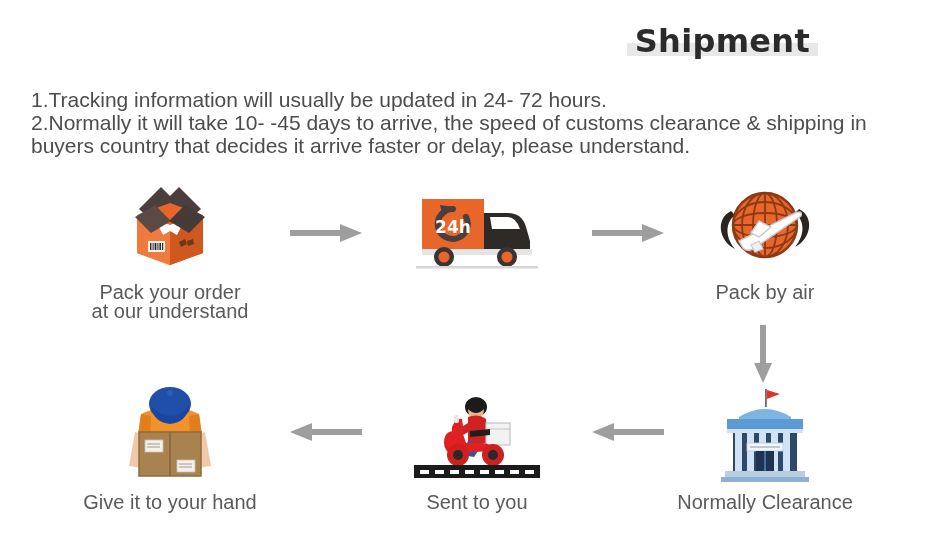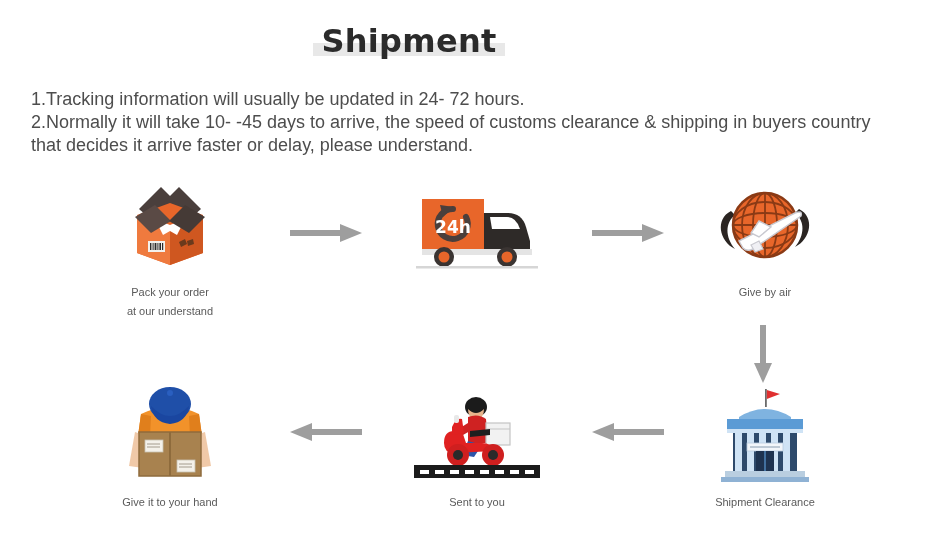--- a/index.html
+++ b/index.html
@@ -7,41 +7,41 @@
     width: 930px; height: 538px;
     background: #ffffff;
     font-family: "Liberation Sans", sans-serif;
     overflow: hidden;
   }
   #page { position: relative; width: 930px; height: 538px; background: #fff; }
 
   
   .title-wrap {
     position: absolute; left: 0; top: 22px; width: 818px;
-    text-align: center;
+    text-align: right;
   }
   .title-band {
     display: inline-block; position: relative;
     padding: 0 8px;
   }
   .title-band .band {
     position: absolute; left: 0; right: 0; bottom: 4px; height: 13px;
     background: #e8e8e8; z-index: 0;
   }
   .title-text {
     position: relative; z-index: 1;
     font-size: 32px; font-weight: bold; color: #2b2b2b;
     letter-spacing: 0.3px;
     font-family: "DejaVu Sans", sans-serif;
   }
 
   
   .intro {
     position: absolute; left: 31px; top: 88px; width: 868px;
-    font-size: 18px; line-height: 23px; color: #4d4d4d;
+    font-size: 21px; line-height: 23px; color: #4d4d4d;
     font-family: "Liberation Sans", sans-serif;
   }
   .intro .line { display: block; white-space: nowrap; }
   .intro .line.wrapline { white-space: normal; }
 
   
   .row { position: absolute; left: 0; width: 930px; }
   .row-top { top: 170px; height: 155px; }
   .row-bottom { top: 380px; height: 150px; }
 
@@ -50,21 +50,21 @@
   }
   .cell.c1 { left: 55px; }
   .cell.c2 { left: 362px; }
   .cell.c3 { left: 650px; }
 
   .icon-box {
     height: 105px; display: flex; align-items: flex-end; justify-content: center;
   }
   .caption {
     margin-top: 8px;
-    font-size: 11px; line-height: 19px; color: #5a5a5a;
+    font-size: 20px; line-height: 19px; color: #5a5a5a;
     font-family: "Liberation Sans", sans-serif;
   }
 
   
   .arrow { position: absolute; }
   .arrow-h { width: 72px; height: 22px; }
   .arrow-v { width: 22px; height: 58px; }
 
   .a-top-1 { left: 290px; top: 222px; }
   .a-top-2 { left: 592px; top: 222px; }
@@ -176,21 +176,21 @@
           </g>
 
           <g>
             <path d="M30,66 L86,38 Q94,35 92,41 L44,74 Q38,77 34,73 Z" fill="#ffffff" stroke="#c9c9d0" stroke-width="1.4"></path>
             <path d="M50,46 L62,52 L50,62 L42,58 Z" fill="#ffffff" stroke="#c9c9d0" stroke-width="1.4"></path>
             <path d="M42,70 L50,66 L54,74 L46,77 Z" fill="#f0f0f4" stroke="#c9c9d0" stroke-width="1.2"></path>
           </g>
         </svg>
       </div>
       <div class="caption">
-        <span>Give by air</span>
+        <span>Pack by air</span>
       </div>
     </div>
   </div>
 
   <div class="row row-bottom">
 
     <div class="cell c2">
       <div class="icon-box">
         <svg width="134" height="98" viewBox="0 0 134 98">
 
@@ -299,21 +299,21 @@
           </g>
 
           <rect x="47" y="66" width="18" height="20" fill="#1e3350"></rect>
           <line x1="56" y1="66" x2="56" y2="86" stroke="#5b9bd5" stroke-width="1.2"></line>
 
           <rect x="16" y="86" width="80" height="6" fill="#b9cee0"></rect>
           <rect x="12" y="92" width="88" height="5" fill="#8fb2d4"></rect>
         </svg>
       </div>
       <div class="caption">
-        <span>Shipment Clearance</span>
+        <span>Normally Clearance</span>
       </div>
     </div>
   </div>
 
   <div class="arrow arrow-h a-top-1">
     <svg width="72" height="22" viewBox="0 0 72 22">
       <rect x="0" y="8" width="54" height="6" fill="#9e9e9e"></rect>
       <polygon points="50,2 72,11 50,20" fill="#9e9e9e"></polygon>
     </svg>
   </div>

